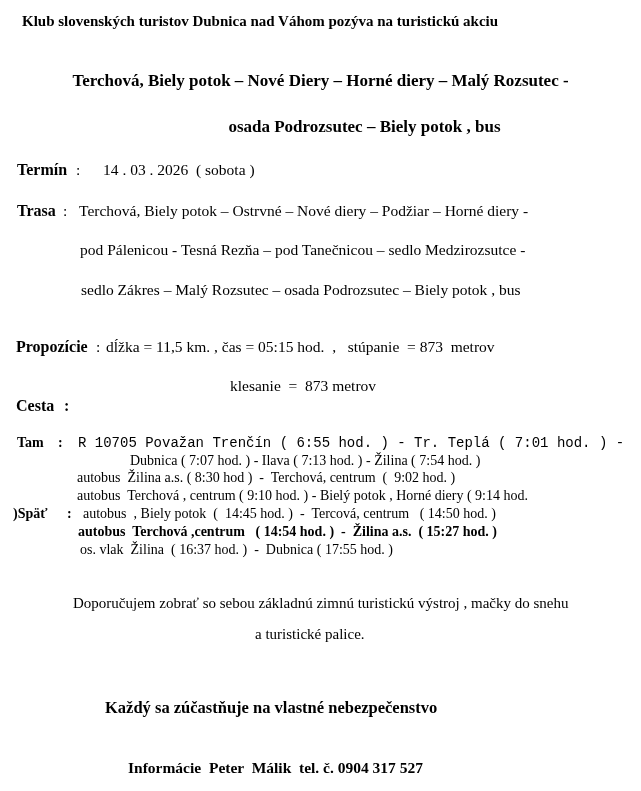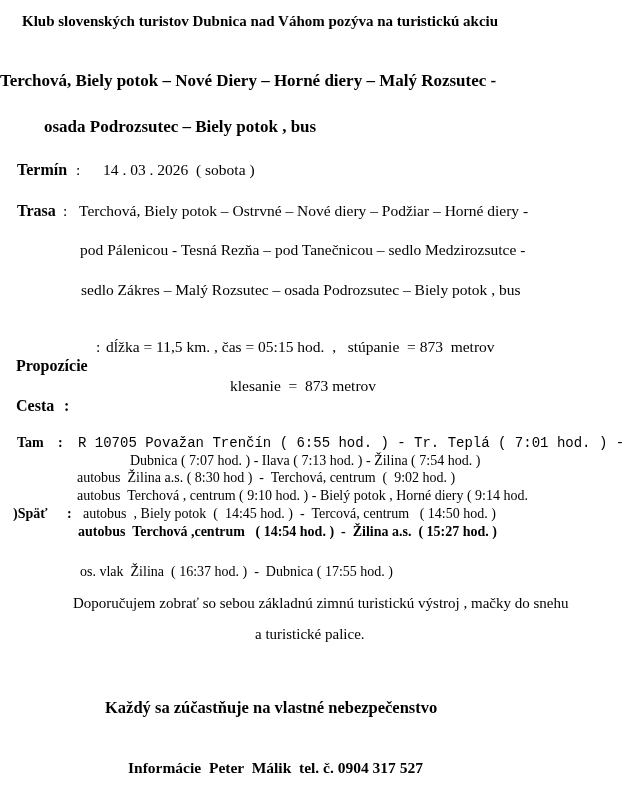--- a/index.html
+++ b/index.html
@@ -14,21 +14,21 @@
   }
   .line{
     position:absolute;
     left:0;top:0;width:641px;
     white-space:pre-wrap;
     line-height:1.12;
     font-size:15.5px;
   }
   .abs{position:absolute;white-space:pre;}
   .b{font-weight:bold;}
-  .center{text-align:left;}
+  .center{text-align:center;}
   .header{font-size:15px;}
   .title{font-size:17px;}
   .label16{font-size:16px;}
   .body16{font-size:15.5px;}
   .small{font-size:14px;}
   .note{font-size:15px;}
   .warning{font-size:16.5px;}
   .contact{font-size:15.5px;text-align:right;}
 </style>
 </head>
@@ -49,21 +49,21 @@
 
   <div>
     <span class="abs b label16" style="left:17px;top:202px;">Trasa</span>
     <span class="abs body16" style="left:63px;top:202px;">:</span>
     <span class="abs body16" style="left:79px;top:202px;">Terchová, Biely potok – Ostrvné – Nové diery – Podžiar – Horné diery -</span>
     <span class="abs body16" style="left:80px;top:241px;">pod Pálenicou - Tesná Rezňa – pod Tanečnicou – sedlo Medzirozsutce -</span>
     <span class="abs body16" style="left:81px;top:281px;">sedlo Zákres – Malý Rozsutec – osada Podrozsutec – Biely potok , bus</span>
   </div>
 
   <div>
-    <span class="abs b label16" style="left:16px;top:338px;margin-top:19px;">Propozície</span>
+    <span class="abs b label16" style="left:16px;top:338px;">Propozície</span>
     <span class="abs body16" style="left:96px;top:338px;">:</span>
     <span class="abs body16" style="left:106px;top:338px;">dĺžka = 11,5 km. , čas = 05:15 hod.  ,   stúpanie  = 873  metrov</span>
     <span class="abs body16" style="left:230px;top:377px;">klesanie  =  873 metrov</span>
   </div>
 
   <div>
     <span class="abs b label16" style="left:16px;top:397px;">Cesta</span>
     <span class="abs b label16" style="left:64px;top:397px;">:</span>
   </div>
 
@@ -74,21 +74,21 @@
     <span class="abs small" style="left:130px;top:453px;">Dubnica ( 7:07 hod. ) - Ilava ( 7:13 hod. ) - Žilina ( 7:54 hod. )</span>
     <span class="abs small" style="left:77px;top:470px;">autobus  Žilina a.s. ( 8:30 hod )  -  Terchová, centrum  (  9:02 hod. )</span>
     <span class="abs small" style="left:77px;top:488px;">autobus  Terchová , centrum ( 9:10 hod. ) - Bielý potok , Horné diery ( 9:14 hod.</span>
   </div>
 
   <div>
     <span class="abs b small" style="left:13px;top:506px;">)Späť</span>
     <span class="abs b small" style="left:67px;top:506px;">:</span>
     <span class="abs small" style="left:83px;top:506px;">autobus  , Biely potok  (  14:45 hod. )  -  Tercová, centrum   ( 14:50 hod. )</span>
     <span class="abs small" style="left:78px;top:524px;font-weight:bold;">autobus  Terchová ,centrum   ( 14:54 hod. )  -  Žilina a.s.  ( 15:27 hod. )</span>
-    <span class="abs small" style="left:80px;top:564px;">os. vlak  Žilina  ( 16:37 hod. )  -  Dubnica ( 17:55 hod. )</span>
+    <span class="abs small" style="left:80px;top:542px;">os. vlak  Žilina  ( 16:37 hod. )  -  Dubnica ( 17:55 hod. )</span>
   </div>
 
   <div class="abs note" style="left:73px;top:595px;">Doporučujem zobrať so sebou základnú zimnú turistickú výstroj , mačky do snehu</div>
   <div class="abs note" style="left:255px;top:626px;">a turistické palice.</div>
 
   <div class="abs b warning" style="left:105px;top:698px;">Každý sa zúčastňuje na vlastné nebezpečenstvo</div>
 
   <div class="abs b contact" style="left:128px;top:759px;">Informácie  Peter  Málik  tel. č. 0904 317 527</div>
 
 </div>

